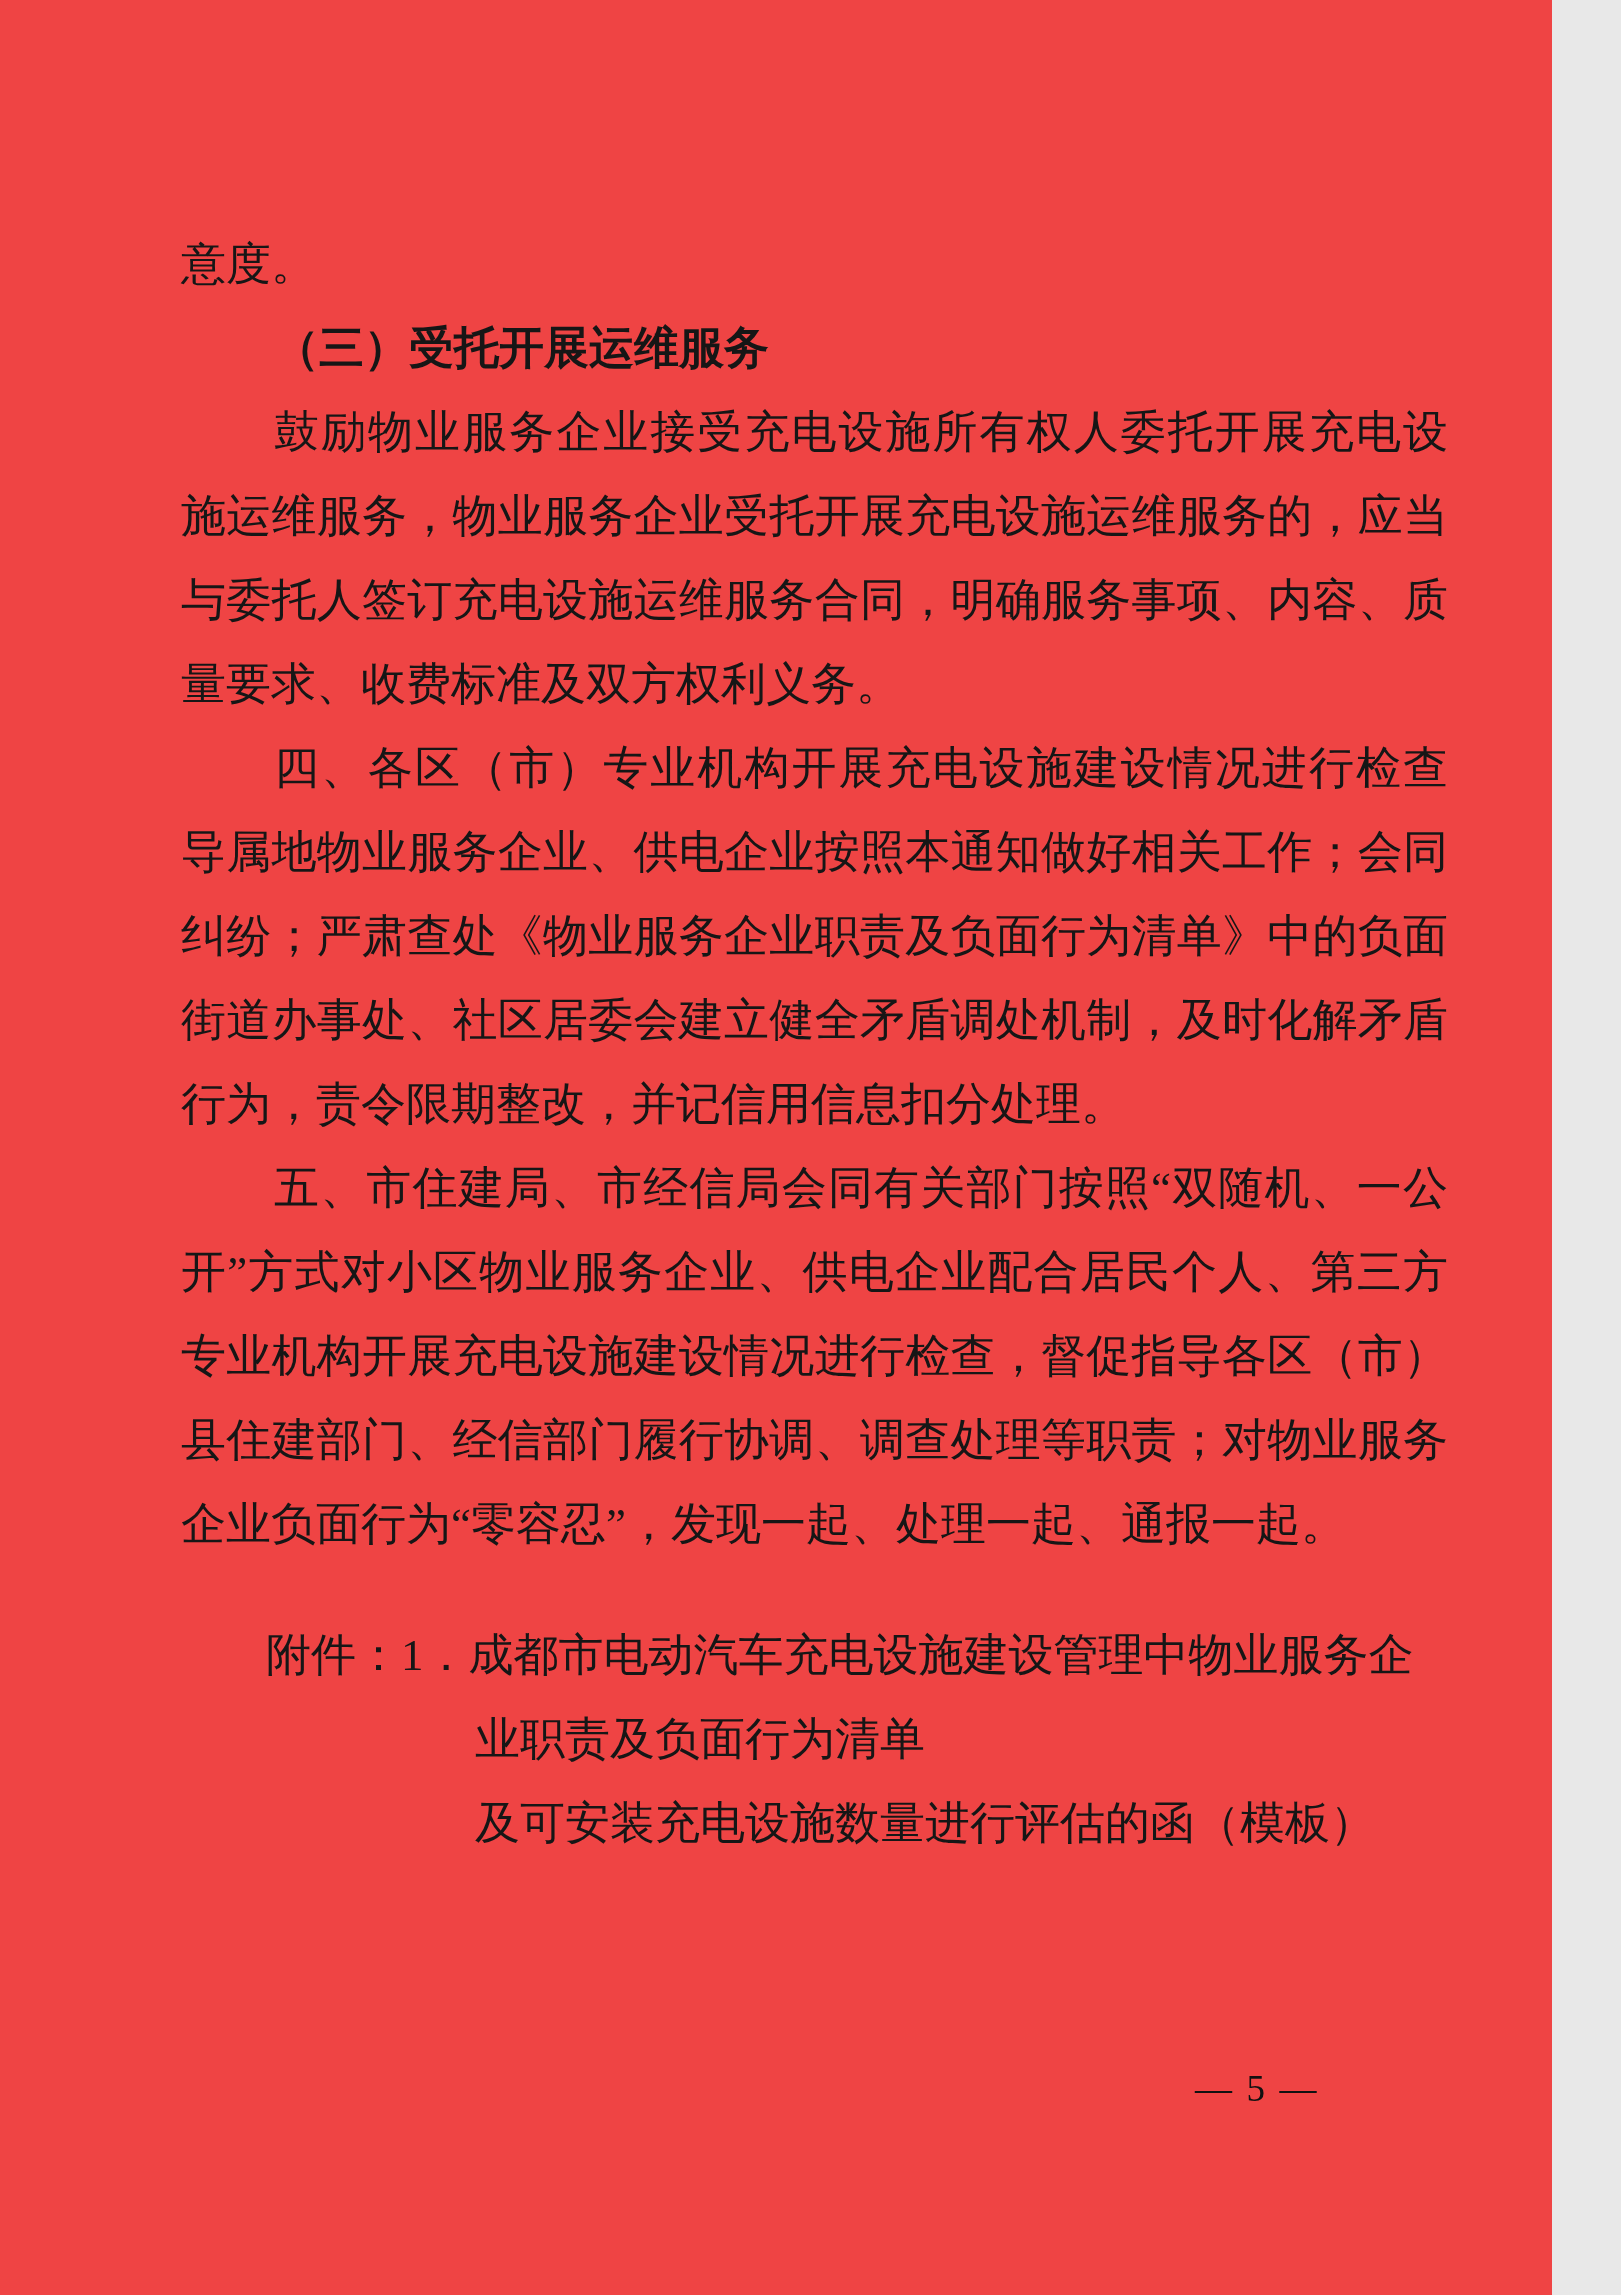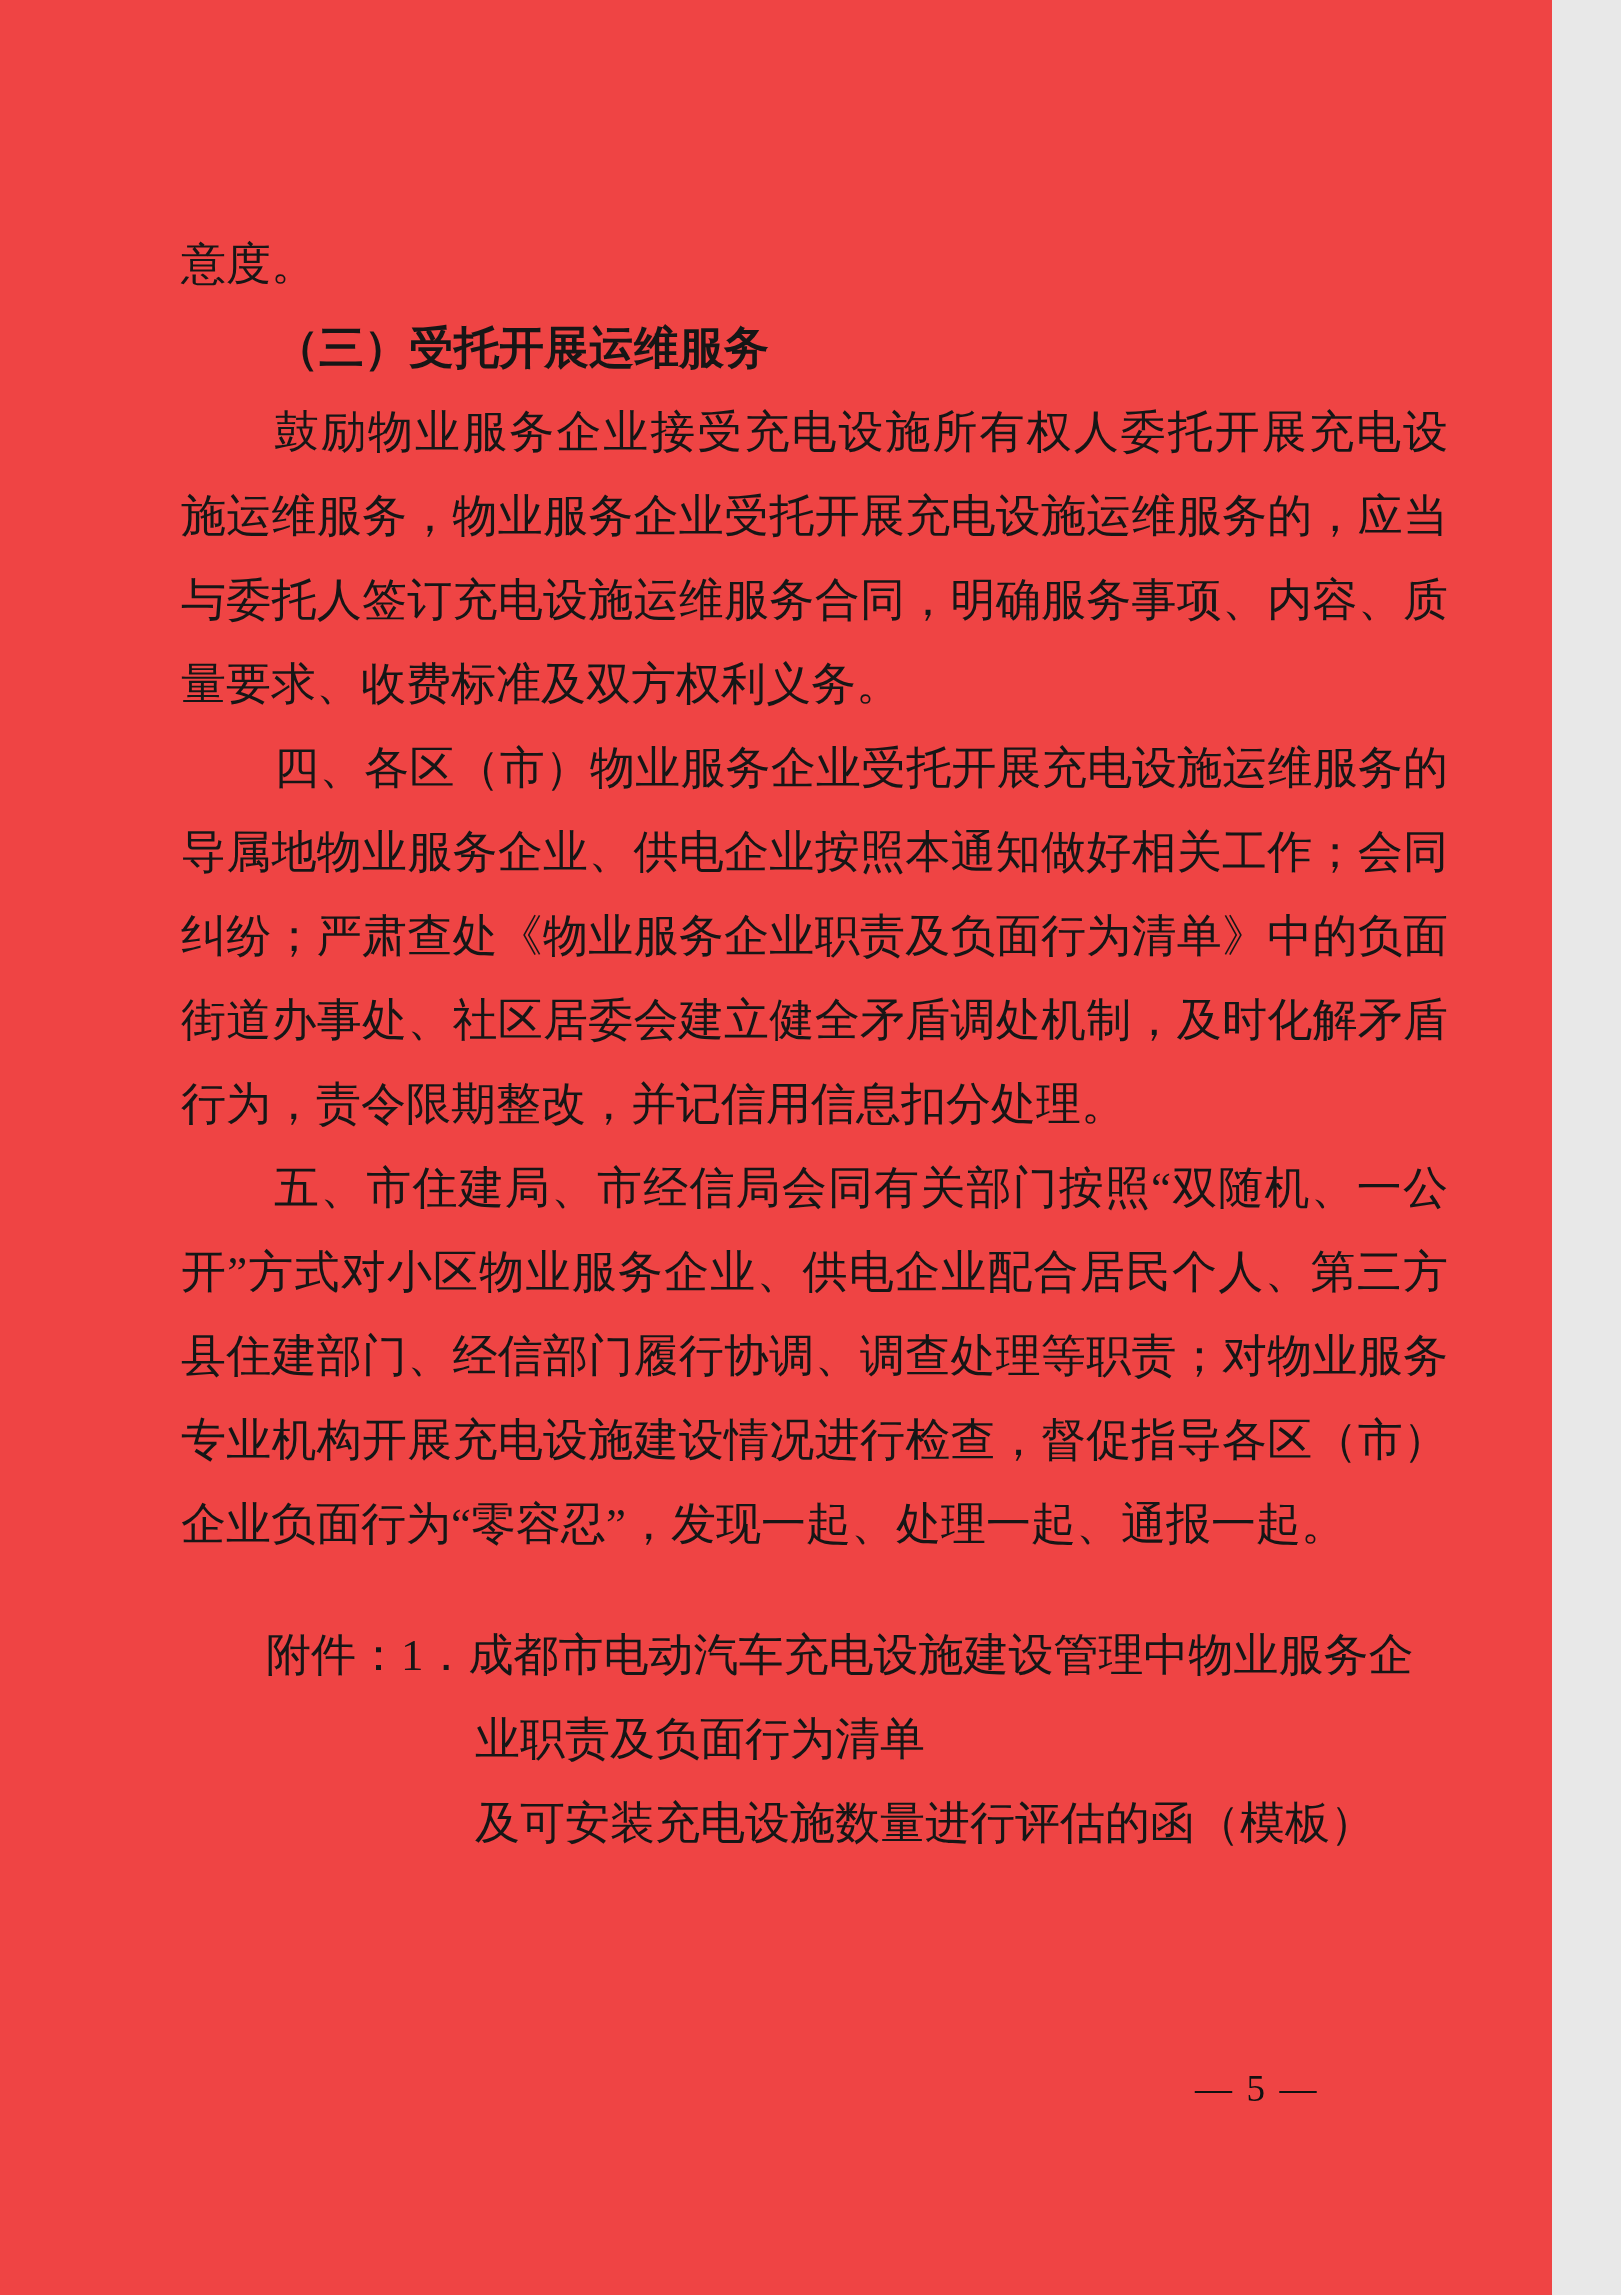--- a/index.html
+++ b/index.html
@@ -64,29 +64,29 @@
 
 <div class="page">
 
   <main class="text-block">
     <div class="line">意度。</div>
     <div class="line ind bold">（三）受托开展运维服务</div>
     <div class="line ind j">鼓励物业服务企业接受充电设施所有权人委托开展充电设</div>
     <div class="line j">施运维服务，物业服务企业受托开展充电设施运维服务的，应当</div>
     <div class="line j">与委托人签订充电设施运维服务合同，明确服务事项、内容、质</div>
     <div class="line">量要求、收费标准及双方权利义务。</div>
-    <div class="line ind j">四、各区（市）物业服务企业受托开展充电设施运维服务的</div>
+    <div class="line ind j">四、各区（市）专业机构开展充电设施建设情况进行检查</div>
     <div class="line j">导属地物业服务企业、供电企业按照本通知做好相关工作；会同</div>
     <div class="line j">纠纷；严肃查处《物业服务企业职责及负面行为清单》中的负面</div>
     <div class="line j">街道办事处、社区居委会建立健全矛盾调处机制，及时化解矛盾</div>
     <div class="line">行为，责令限期整改，并记信用信息扣分处理。</div>
     <div class="line ind j">五、市住建局、市经信局会同有关部门按照“双随机、一公</div>
     <div class="line j">开”方式对小区物业服务企业、供电企业配合居民个人、第三方</div>
+    <div class="line j">专业机构开展充电设施建设情况进行检查，督促指导各区（市）</div>
     <div class="line j">县住建部门、经信部门履行协调、调查处理等职责；对物业服务</div>
-    <div class="line j">专业机构开展充电设施建设情况进行检查，督促指导各区（市）</div>
     <div class="line">企业负面行为“零容忍”，发现一起、处理一起、通报一起。</div>
   </main>
 
   <section class="attach-block">
     <div class="line ap1">附件：1．成都市电动汽车充电设施建设管理中物业服务企</div>
     <div class="line ap2">业职责及负面行为清单</div>
     <div class="line ap2">及可安装充电设施数量进行评估的函（模板）</div>
   </section>
 
   <div class="page-number">— 5 —</div>

